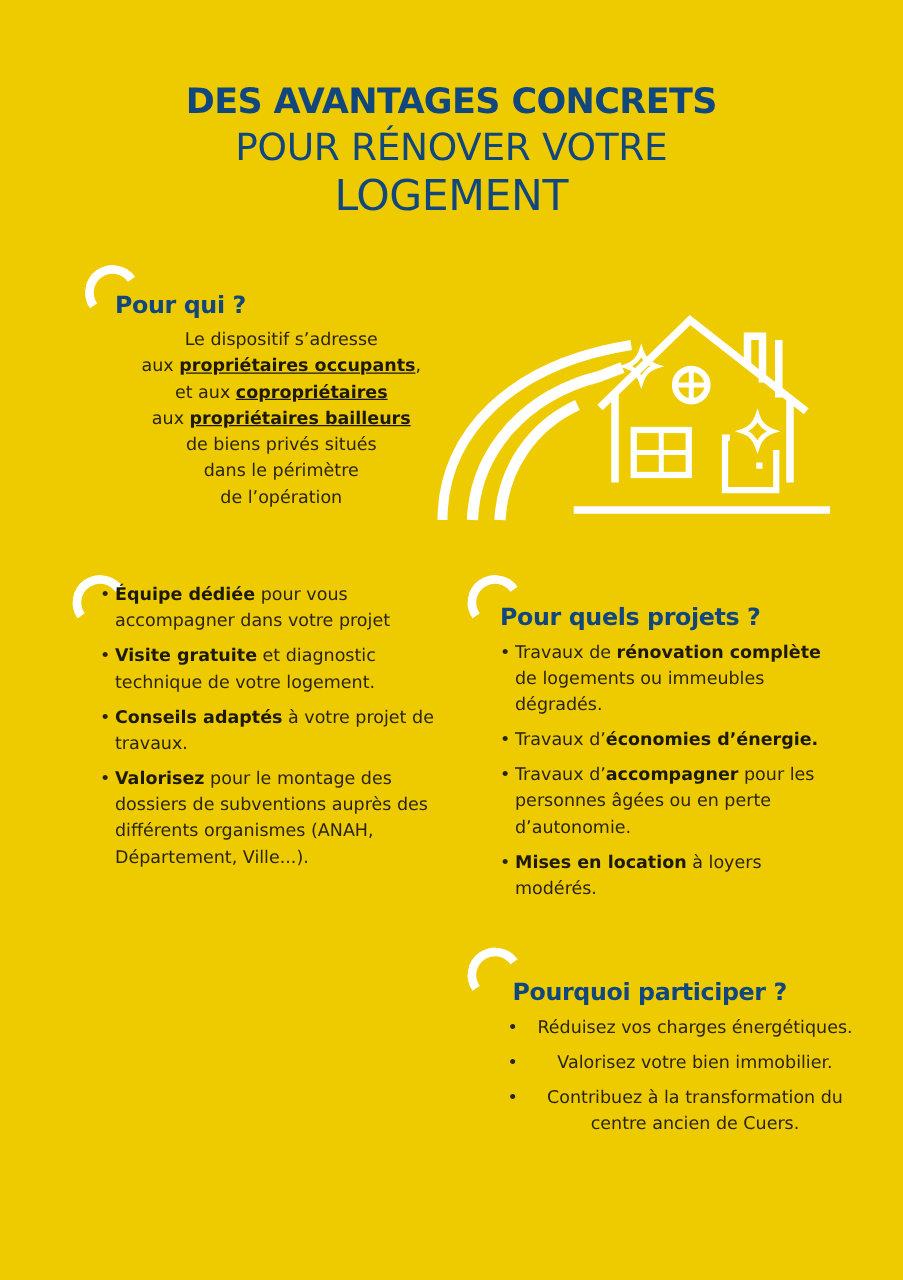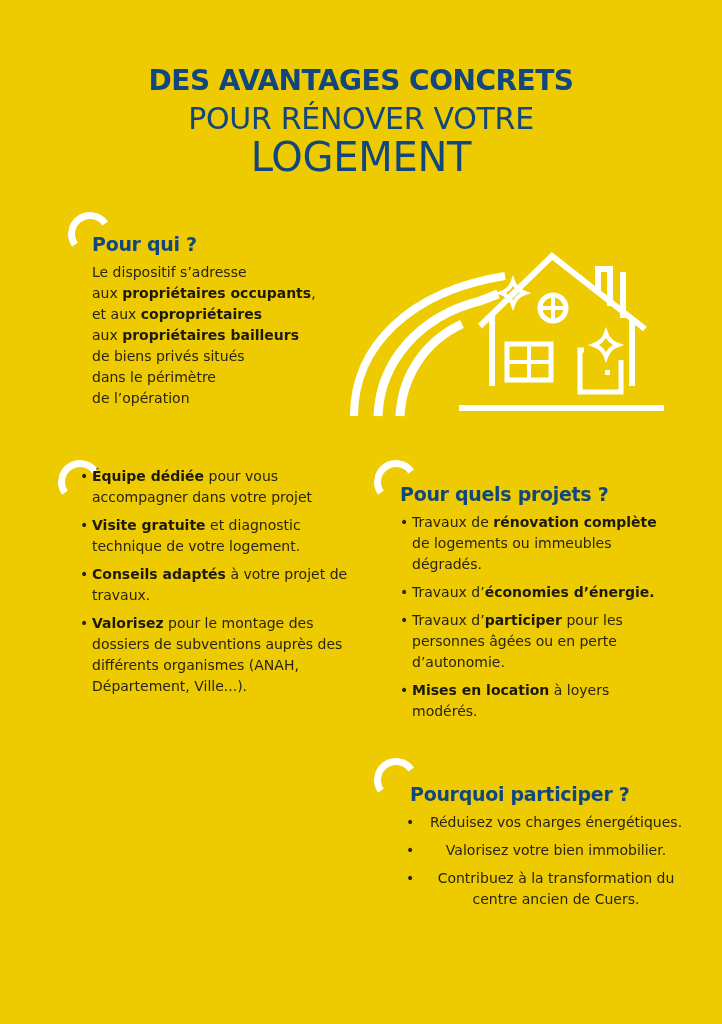--- a/index.html
+++ b/index.html
@@ -10,33 +10,33 @@
       color: #2a2410;
       position: relative;
       overflow: hidden;
     }
     .title {
       position: absolute; left: 0; top: 62px; width: 722px;
       text-align: center; color: #12477e;
     }
     .title .l1 { font-weight: bold; font-size: 28px; letter-spacing: -0.5px; line-height: 38px; }
     .title .l2 { font-size: 30px; line-height: 38px; letter-spacing: -0.3px; }
-    .title .l3 { font-size: 40px; line-height: 38px; letter-spacing: -0.3px; text-align: center; }
+    .title .l3 { font-size: 34px; line-height: 38px; letter-spacing: -0.3px; text-align: center; }
 
     .section { position: absolute; }
     .arc {
       position: absolute; width: 44px; height: 44px;
       border: 7px solid #ffffff; border-right-color: transparent; border-bottom-color: transparent;
       border-radius: 50%; transform: rotate(10deg);
     }
     .heading {
       color: #12477e; font-weight: bold; font-size: 19px; line-height: 24px; letter-spacing: -0.3px;
     }
-    .body-text { font-size: 14px; line-height: 21px; color: #2a2410; }
-    .body-text b { font-weight: bold; color: #1e1a0a; }
+    .body-text { font-size: 14px; line-height: 21px; color: #2a2410; text-align: center; }
+    .body-text b { font-weight: bold; color: #1e1a0a; text-decoration: underline; }
     ul.bullets { list-style: none; margin-top: 6px; }
     ul.bullets li {
       position: relative; padding-left: 12px; font-size: 14px; line-height: 21px; margin-bottom: 7px;
     }
     ul.bullets li::before {
       content: "\2022"; position: absolute; left: 0; top: 0; color: #2a2410;
     }
     ul.bullets li b { font-weight: bold; color: #1e1a0a; }
 
     #s1 { left: 68px; top: 212px; width: 290px; }
@@ -124,21 +124,21 @@
       <li><b>Valorisez</b><span> pour le montage des dossiers de subventions auprès des différents organismes (ANAH, Département, Ville...).</span></li>
     </ul>
 </div>
 
 <div class="section" id="s3">
   <div class="arc"></div>
   <div class="heading">Pour quels projets ?</div>
   <ul class="bullets">
       <li><span>Travaux de </span><b>rénovation complète</b><span> de logements ou immeubles dégradés.</span></li>
       <li><span>Travaux d’</span><b>économies d’énergie.</b></li>
-      <li><span>Travaux d’</span><b>participer</b><span> pour les personnes âgées ou en perte d’autonomie.</span></li>
+      <li><span>Travaux d’</span><b>accompagner</b><span> pour les personnes âgées ou en perte d’autonomie.</span></li>
       <li><b>Mises en location</b><span> à loyers modérés.</span></li>
     </ul>
 </div>
 
 <div class="section" id="s4">
   <div class="arc"></div>
   <div class="heading">Pourquoi participer ?</div>
   <ul class="bullets">
       <li><span>Réduisez vos charges énergétiques.</span></li>
       <li><span>Valorisez votre bien immobilier.</span></li>

